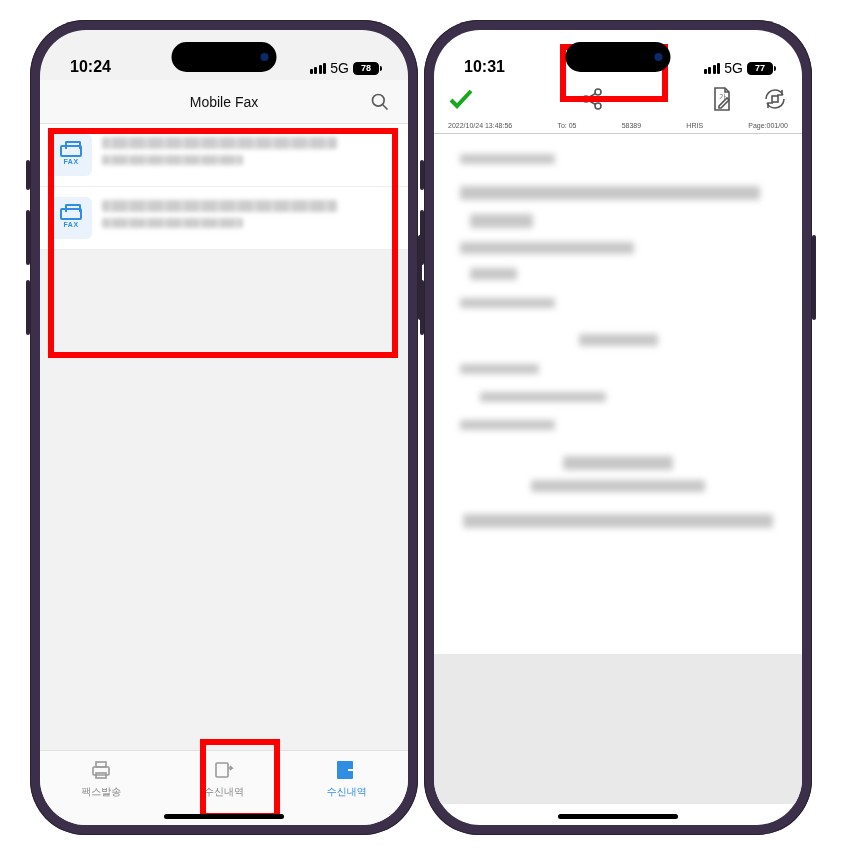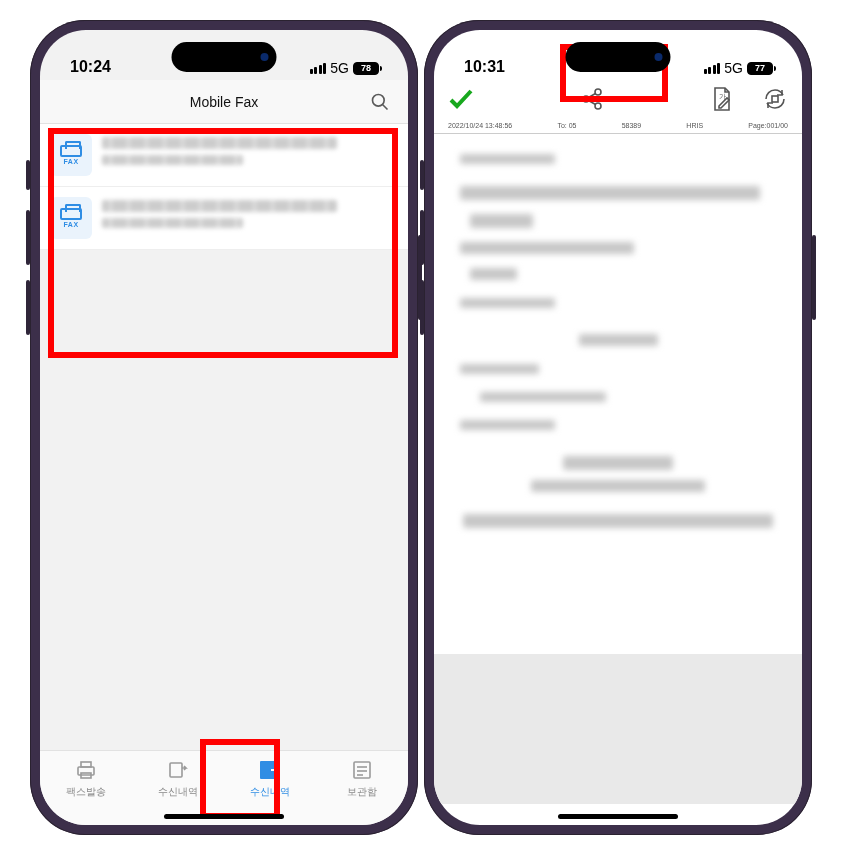--- a/index.html
+++ b/index.html
@@ -258,31 +258,20 @@
       </div>
       <div class="tab active">
         <div class="ti">
             <svg width="26" height="24" viewBox="0 0 26 24" stroke-width="0">
               <rect x="3" y="3" width="16" height="18" rx="1"></rect>
               <path d="M23 9l-5 3 5 3z" fill="#fff"></path>
               <path d="M14 12h9" stroke="#fff" stroke-width="2"></path>
             </svg>
           </div>
         <div>수신내역</div>
-      </div>
-      <div class="tab">
-        <div class="ti">
-            <svg width="22" height="22" viewBox="0 0 22 22" fill="none" stroke-width="1.6">
-              <rect x="3" y="3" width="16" height="16" rx="1"></rect>
-              <line x1="6" y1="8" x2="16" y2="8"></line>
-              <line x1="6" y1="12" x2="16" y2="12"></line>
-              <line x1="6" y1="16" x2="12" y2="16"></line>
-            </svg>
-          </div>
-        <div>보관함</div>
       </div>
     </div>
 
     <div class="home-ind"></div>
   </div>
 </div>
 
 <div class="phone right">
   <div class="side-btn sb1"></div>
   <div class="side-btn sb2"></div>

